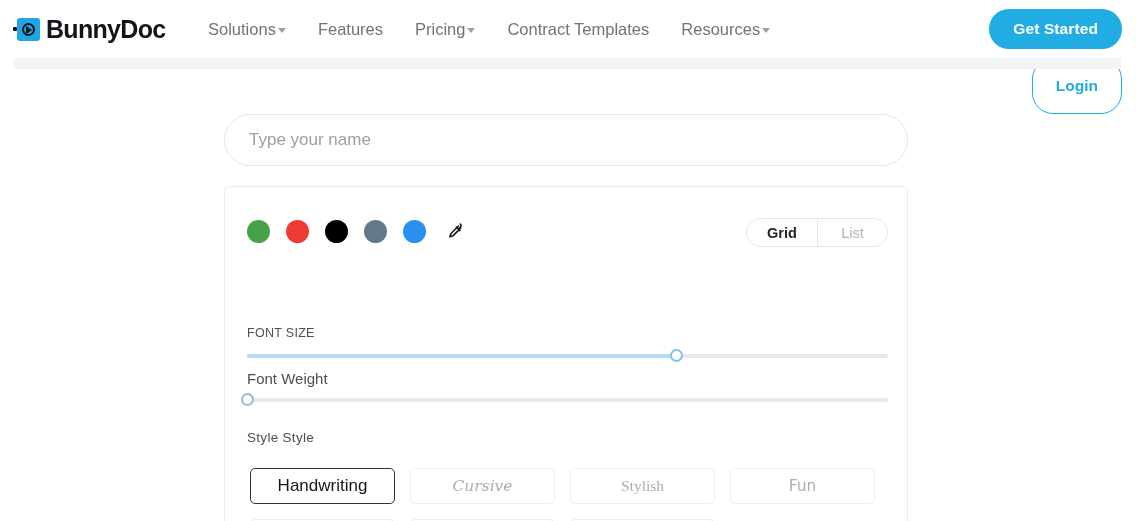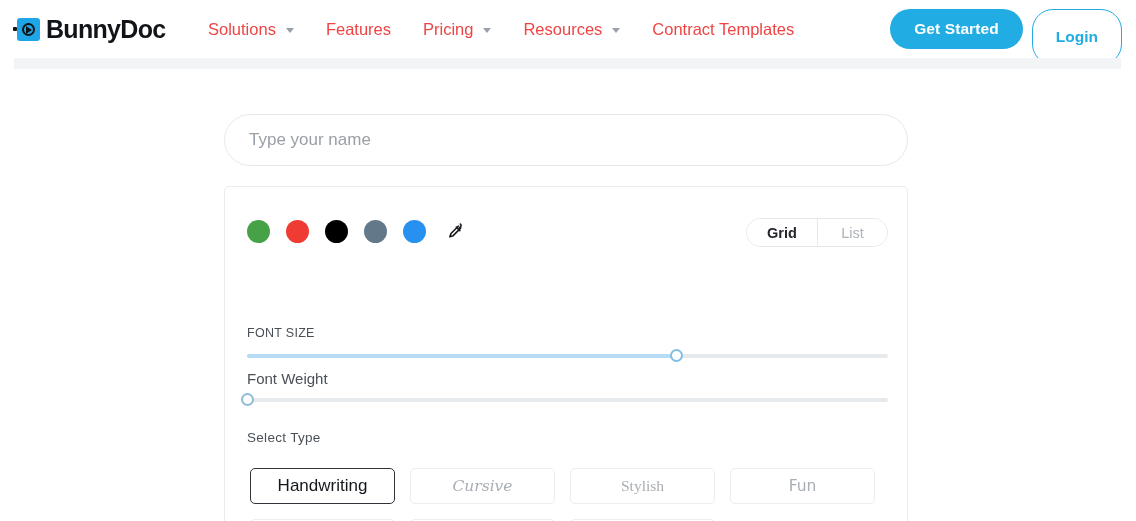--- a/index.html
+++ b/index.html
@@ -55,39 +55,39 @@
   .logo-text {
     font-size: 25px; font-weight: 700; color: #111418;
     letter-spacing: -0.7px; line-height: 1;
   }
 
   .nav {
     position: absolute; left: 208px; top: 0; height: 58px;
     display: flex; align-items: center; gap: 0px;
   }
   .nav-item {
-    display: flex; align-items: center; gap: 10px;
-    color: #ef4444; font-size: 16.5px;
+    display: flex; align-items: center; gap: 2px;
+    color: #737373; font-size: 16.5px;
     padding: 0 16px;
     cursor: pointer;
     white-space: nowrap;
   }
   .nav-item:first-child { padding-left: 0; }
   .caret {
     display: inline-block;
     width: 0; height: 0;
     border-left: 4.5px solid transparent;
     border-right: 4.5px solid transparent;
     border-top: 5px solid #9aa0a8;
     margin-top: 2px;
   }
 
   .header-actions {
     position: absolute; right: 14px; top: 9px;
-    display: flex; align-items: flex-start; gap: 9px;
+    display: flex; align-items: flex-end; gap: 9px; flex-direction: column;
   }
   .btn-get-started {
     height: 40px; padding: 0 24px;
     background: #21ace3;
     color: #ffffff;
     border: none; border-radius: 21px;
     font-size: 15.5px; font-weight: 700;
     font-family: "Liberation Sans", sans-serif;
     cursor: pointer;
     letter-spacing: 0.1px;
@@ -268,25 +268,25 @@
       <span class="caret"></span>
     </div>
     <div class="nav-item">
       <span>Features</span>
     </div>
     <div class="nav-item">
       <span>Pricing</span>
       <span class="caret"></span>
     </div>
     <div class="nav-item">
+      <span>Contract Templates</span>
+    </div>
+    <div class="nav-item">
       <span>Resources</span>
       <span class="caret"></span>
-    </div>
-    <div class="nav-item">
-      <span>Contract Templates</span>
     </div>
   </nav>
 
   <div class="header-actions">
     <button class="btn-get-started">Get Started</button>
     <button class="btn-login">Login</button>
   </div>
 </div>
 <div class="header-divider"></div>
 
@@ -321,21 +321,21 @@
       <div class="slider-fill" id="fsFill" style="width: 429.47px;"></div>
       <div class="slider-thumb" id="fsThumb" style="left: 423.47px;"></div>
     </div>
 
     <div class="slider-label lbl-font-weight">Font Weight</div>
     <div class="slider-track track-font-weight">
       <div class="slider-fill" id="fwFill" style="width: 0px;"></div>
       <div class="slider-thumb thumb-fw" id="fwThumb" style="left: -6px;"></div>
     </div>
 
-    <div class="slider-label lbl-select-style">Select Type</div>
+    <div class="slider-label lbl-select-style">Style Style</div>
 
     <div class="style-grid">
       <button class="style-btn selected">Handwriting</button>
       <button class="style-btn f-cursive">Cursive</button>
       <button class="style-btn f-stylish">Stylish</button>
       <button class="style-btn f-fun">Fun</button>
       <button class="style-btn f-formal">Formal</button>
       <button class="style-btn f-prof">Professional</button>
       <button class="style-btn f-trad">Traditional</button>
     </div>

